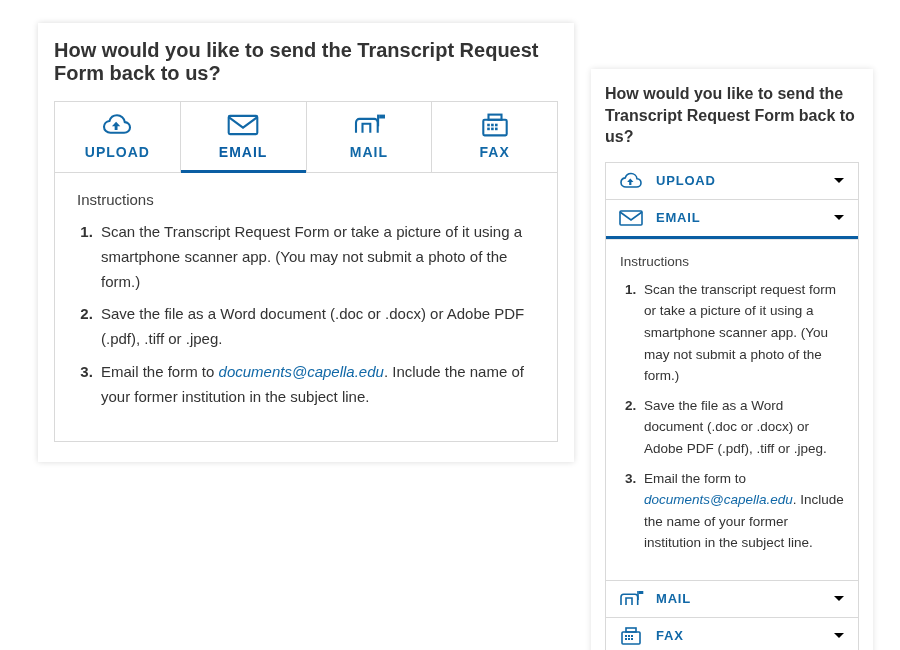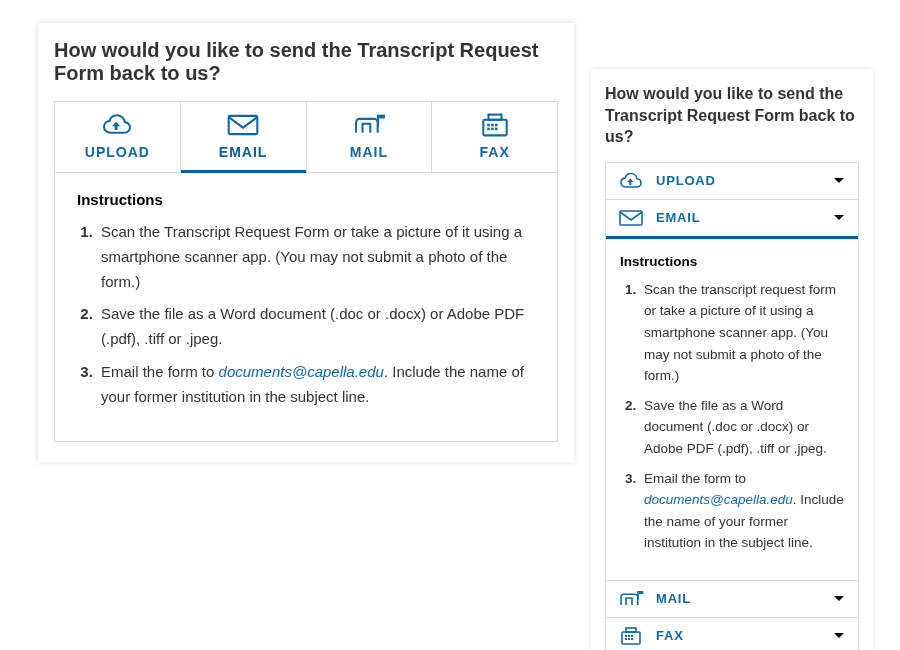--- a/index.html
+++ b/index.html
@@ -14,21 +14,21 @@
   .tabs-row { display:flex; border:1px solid #d9d9d9; }
   .tab { flex:1 1 0; border-right:1px solid #d9d9d9; display:flex; flex-direction:column; align-items:center;
     justify-content:center; padding:10px 0 12px; cursor:pointer; background:#fff; position:relative; }
   .tab:last-child { border-right:none; }
   .tab .tab-label { font-size:14px; font-weight:600; letter-spacing:1px; color:#1168a7; margin-top:6px; }
   .tab svg { width:34px; height:26px; }
   .tab.active .tab-label { color:#0a5ea3; }
   .tab.active::after { content:""; position:absolute; left:0; right:0; bottom:-1px; height:3px; background:#0a5ea3; }
 
   .tab-content { border:1px solid #d9d9d9; border-top:none; padding:18px 22px 24px; }
-  .instr-title { font-size:15px; font-weight:700; color:#000000; margin:0 0 12px; }
+  .instr-title { font-size:15px; font-weight:400; color:#404040; margin:0 0 12px; }
   ol.instr-list { margin:0; padding-left:20px; }
   ol.instr-list li { font-size:15px; line-height:1.65; color:#333; margin-bottom:8px; padding-left:4px; }
   ol.instr-list li::marker { font-weight:700; }
   a.doclink { color:#1168a7; text-decoration:none;font-style:italic; }
 
   
   .mobile-panel { position:absolute; left:591px; top:60px; width:282px; background:#fff;
     box-shadow:0 0 6px rgba(0,0,0,.12); padding:14px 14px 16px; }
   .m-heading { font-size:16px; font-weight:600; color:#333; line-height:1.35; margin:0 0 14px; }
 

